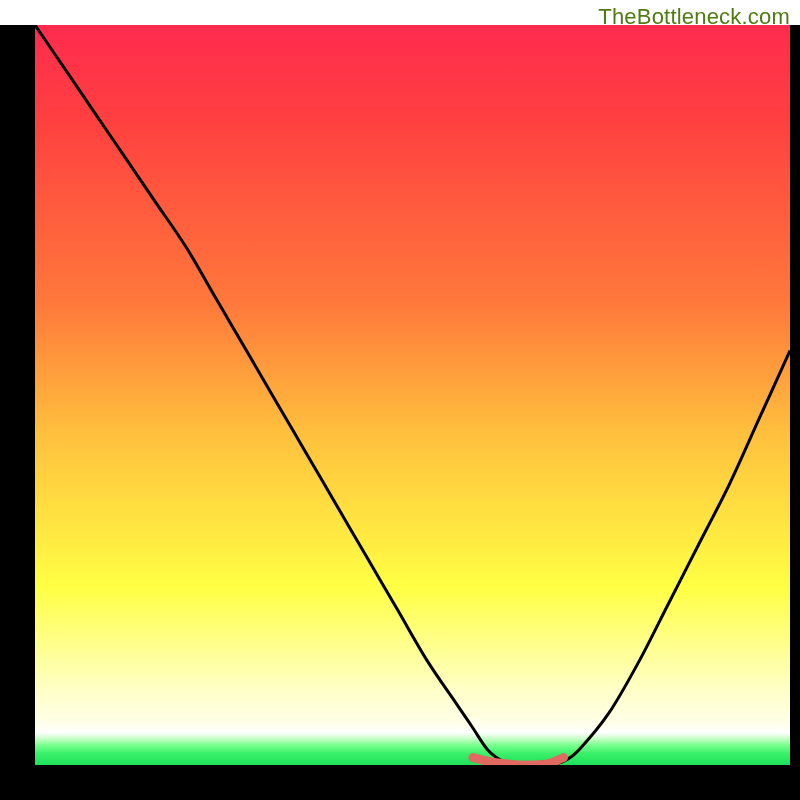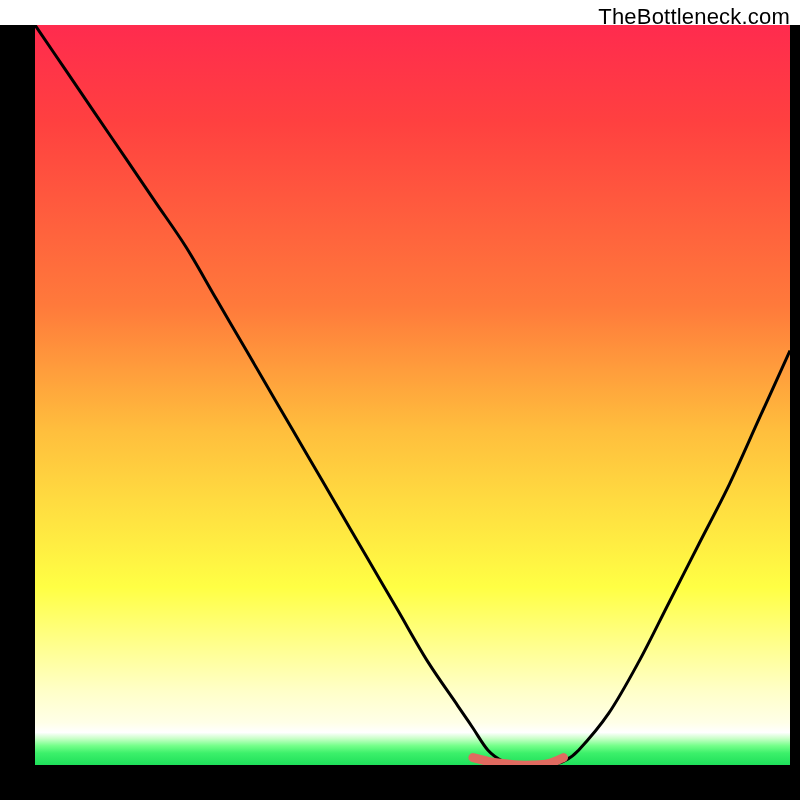--- a/index.html
+++ b/index.html
@@ -13,21 +13,21 @@
   }
   .canvas {
     position: relative;
     width: 800px;
     height: 800px;
   }
   .watermark {
     position: absolute;
     top: 4px;
     right: 10px;
-    color: #000000;
+    color: #4d7c0f;
     font-size: 22px;
     font-weight: 500;
     letter-spacing: 0.2px;
     z-index: 20;
   }
   
   .frame {
     position: absolute;
     left: 0;
     top: 25px;

